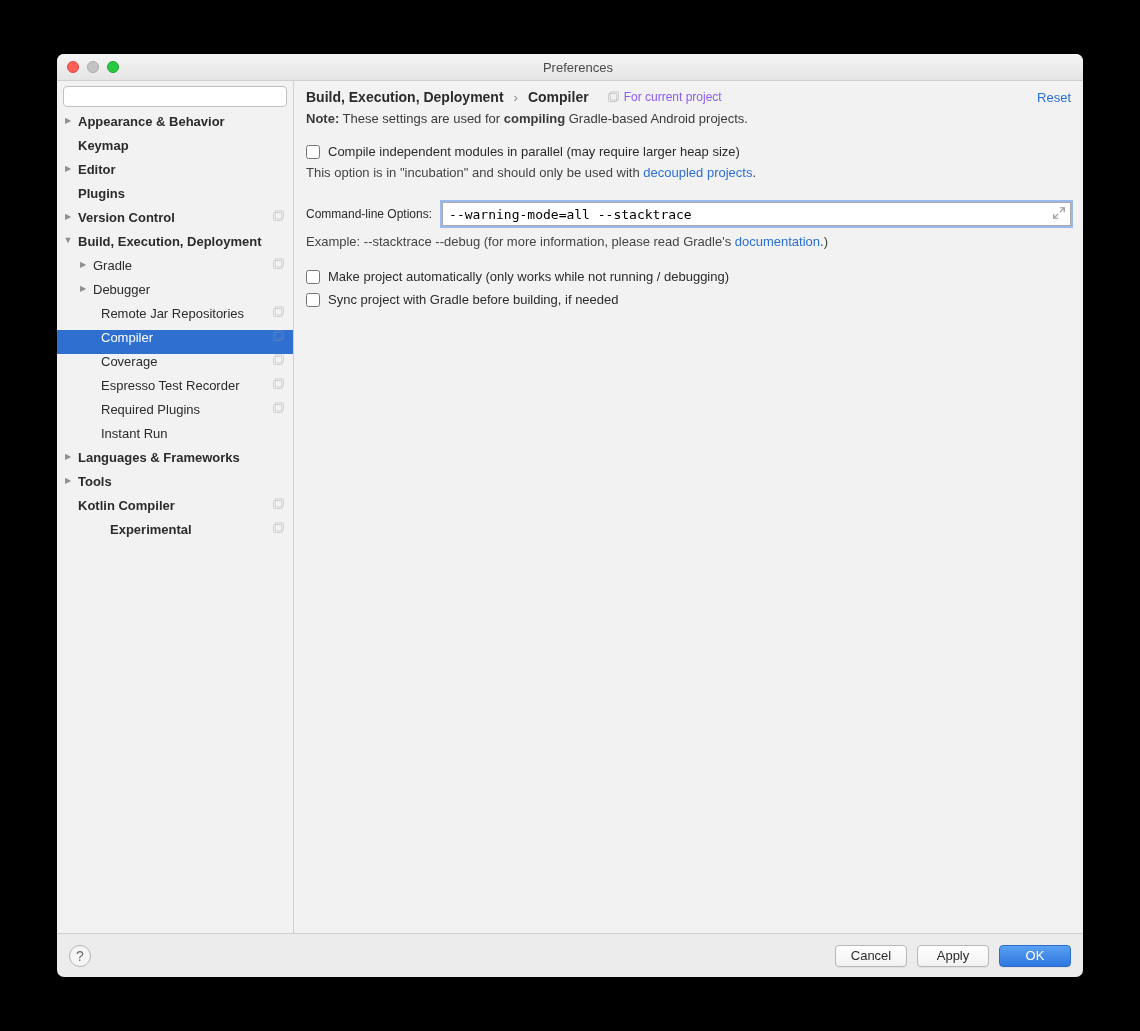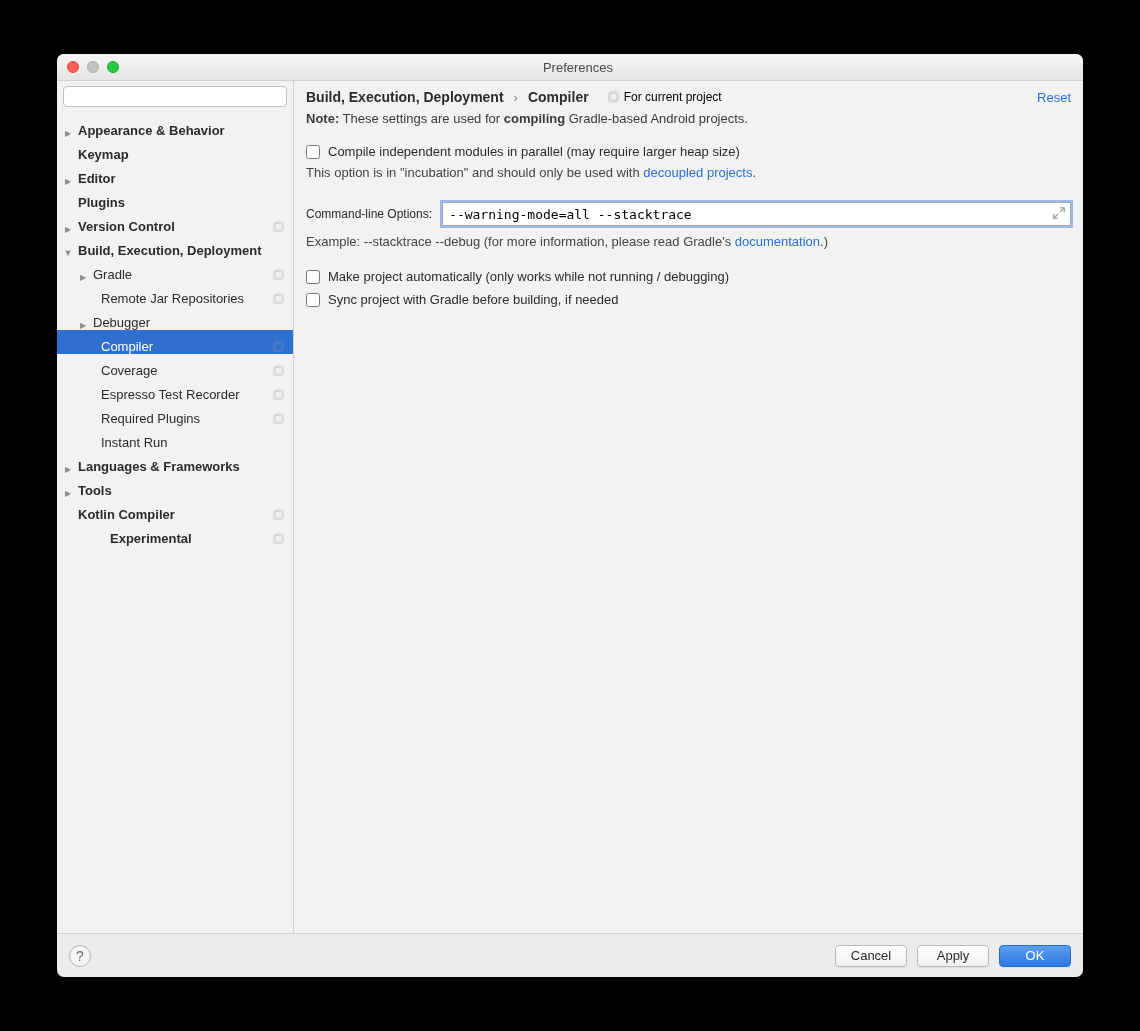--- a/index.html
+++ b/index.html
@@ -61,21 +61,21 @@
 .search-box { position: relative; }
 .search-box .mag {
   position: absolute; left: 6px; top: 3px; width: 14px; height: 14px;
 }
 .search-box .mag svg { width: 14px; height: 14px; fill: none; stroke: #888; stroke-width: 1.6; }
 
 .tree { flex: 1; overflow: auto; padding-top: 2px; }
 .tree-row {
   height: 24px;
   display: flex;
-  align-items: flex-end;
+  align-items: flex-start;
   padding-right: 8px;
   cursor: default;
   position: relative;
 }
 .tree-row .arrow {
   width: 12px; display: inline-block; margin-left: 5px; text-align: center;
   color: #8e8e8e; font-size: 10px;
 }
 .tree-row .arrow.down::before { content: "▼"; font-size: 9px; }
 .tree-row .arrow.right::before { content: "▶"; font-size: 8px; }
@@ -101,21 +101,21 @@
   position: relative;
 }
 .content-header {
   padding: 8px 12px 6px 12px;
   display: flex;
   align-items: center;
   gap: 10px;
 }
 .crumb { font-weight: 600; font-size: 14px; }
 .crumb-sep { color: #888; font-size: 13px; }
-.proj-hint { color: #000000; font-size: 12px; display: flex; align-items: center; gap: 4px; margin-left: 8px; }
+.proj-hint { color: #8b5cf6; font-size: 12px; display: flex; align-items: center; gap: 4px; margin-left: 8px; }
 .proj-hint svg { width: 13px; height: 13px; opacity: .55; }
 .reset { margin-left: auto; color: #2a6fd6; font-size: 13px; cursor: pointer; }
 
 .note { padding: 0 12px 14px 12px; font-size: 13px; color: #3a3a3a; }
 .note b { font-weight: 600; }
 
 .form { padding: 0 12px; }
 .chk-row { display: flex; align-items: center; gap: 8px; padding: 4px 0; }
 .chk-row input[type=checkbox] { width: 14px; height: 14px; }
 .subtext { color: #444; font-size: 13px; padding: 2px 0 14px 0; }
@@ -228,31 +228,31 @@
             <span class="label" style="font-weight: 600;">Build, Execution, Deployment</span>
           </div>
           <div class="tree-row depth1">
             <span class="arrow right"></span>
             <span class="label">Gradle</span>
             <span class="proj-icon"><svg viewBox="0 0 16 16" fill="#9a9a9a">
                 <rect x="2" y="3" width="10" height="10" rx="1" fill="none" stroke="#9a9a9a"></rect>
                 <rect x="4" y="1" width="10" height="10" rx="1" fill="none" stroke="#9a9a9a"></rect>
               </svg></span>
           </div>
+          <div class="tree-row depth1">
+            <span class="arrow right"></span>
+            <span class="label">Debugger</span>
+          </div>
           <div class="tree-row depth2">
             <span class="arrow none"></span>
             <span class="label">Remote Jar Repositories</span>
             <span class="proj-icon"><svg viewBox="0 0 16 16" fill="#9a9a9a">
                 <rect x="2" y="3" width="10" height="10" rx="1" fill="none" stroke="#9a9a9a"></rect>
                 <rect x="4" y="1" width="10" height="10" rx="1" fill="none" stroke="#9a9a9a"></rect>
               </svg></span>
-          </div>
-          <div class="tree-row depth1">
-            <span class="arrow right"></span>
-            <span class="label">Debugger</span>
           </div>
           <div class="tree-row depth2 selected">
             <span class="arrow none"></span>
             <span class="label">Compiler</span>
             <span class="proj-icon"><svg viewBox="0 0 16 16" fill="#9a9a9a">
                 <rect x="2" y="3" width="10" height="10" rx="1" fill="none" stroke="#9a9a9a"></rect>
                 <rect x="4" y="1" width="10" height="10" rx="1" fill="none" stroke="#9a9a9a"></rect>
               </svg></span>
           </div>
           <div class="tree-row depth2">

